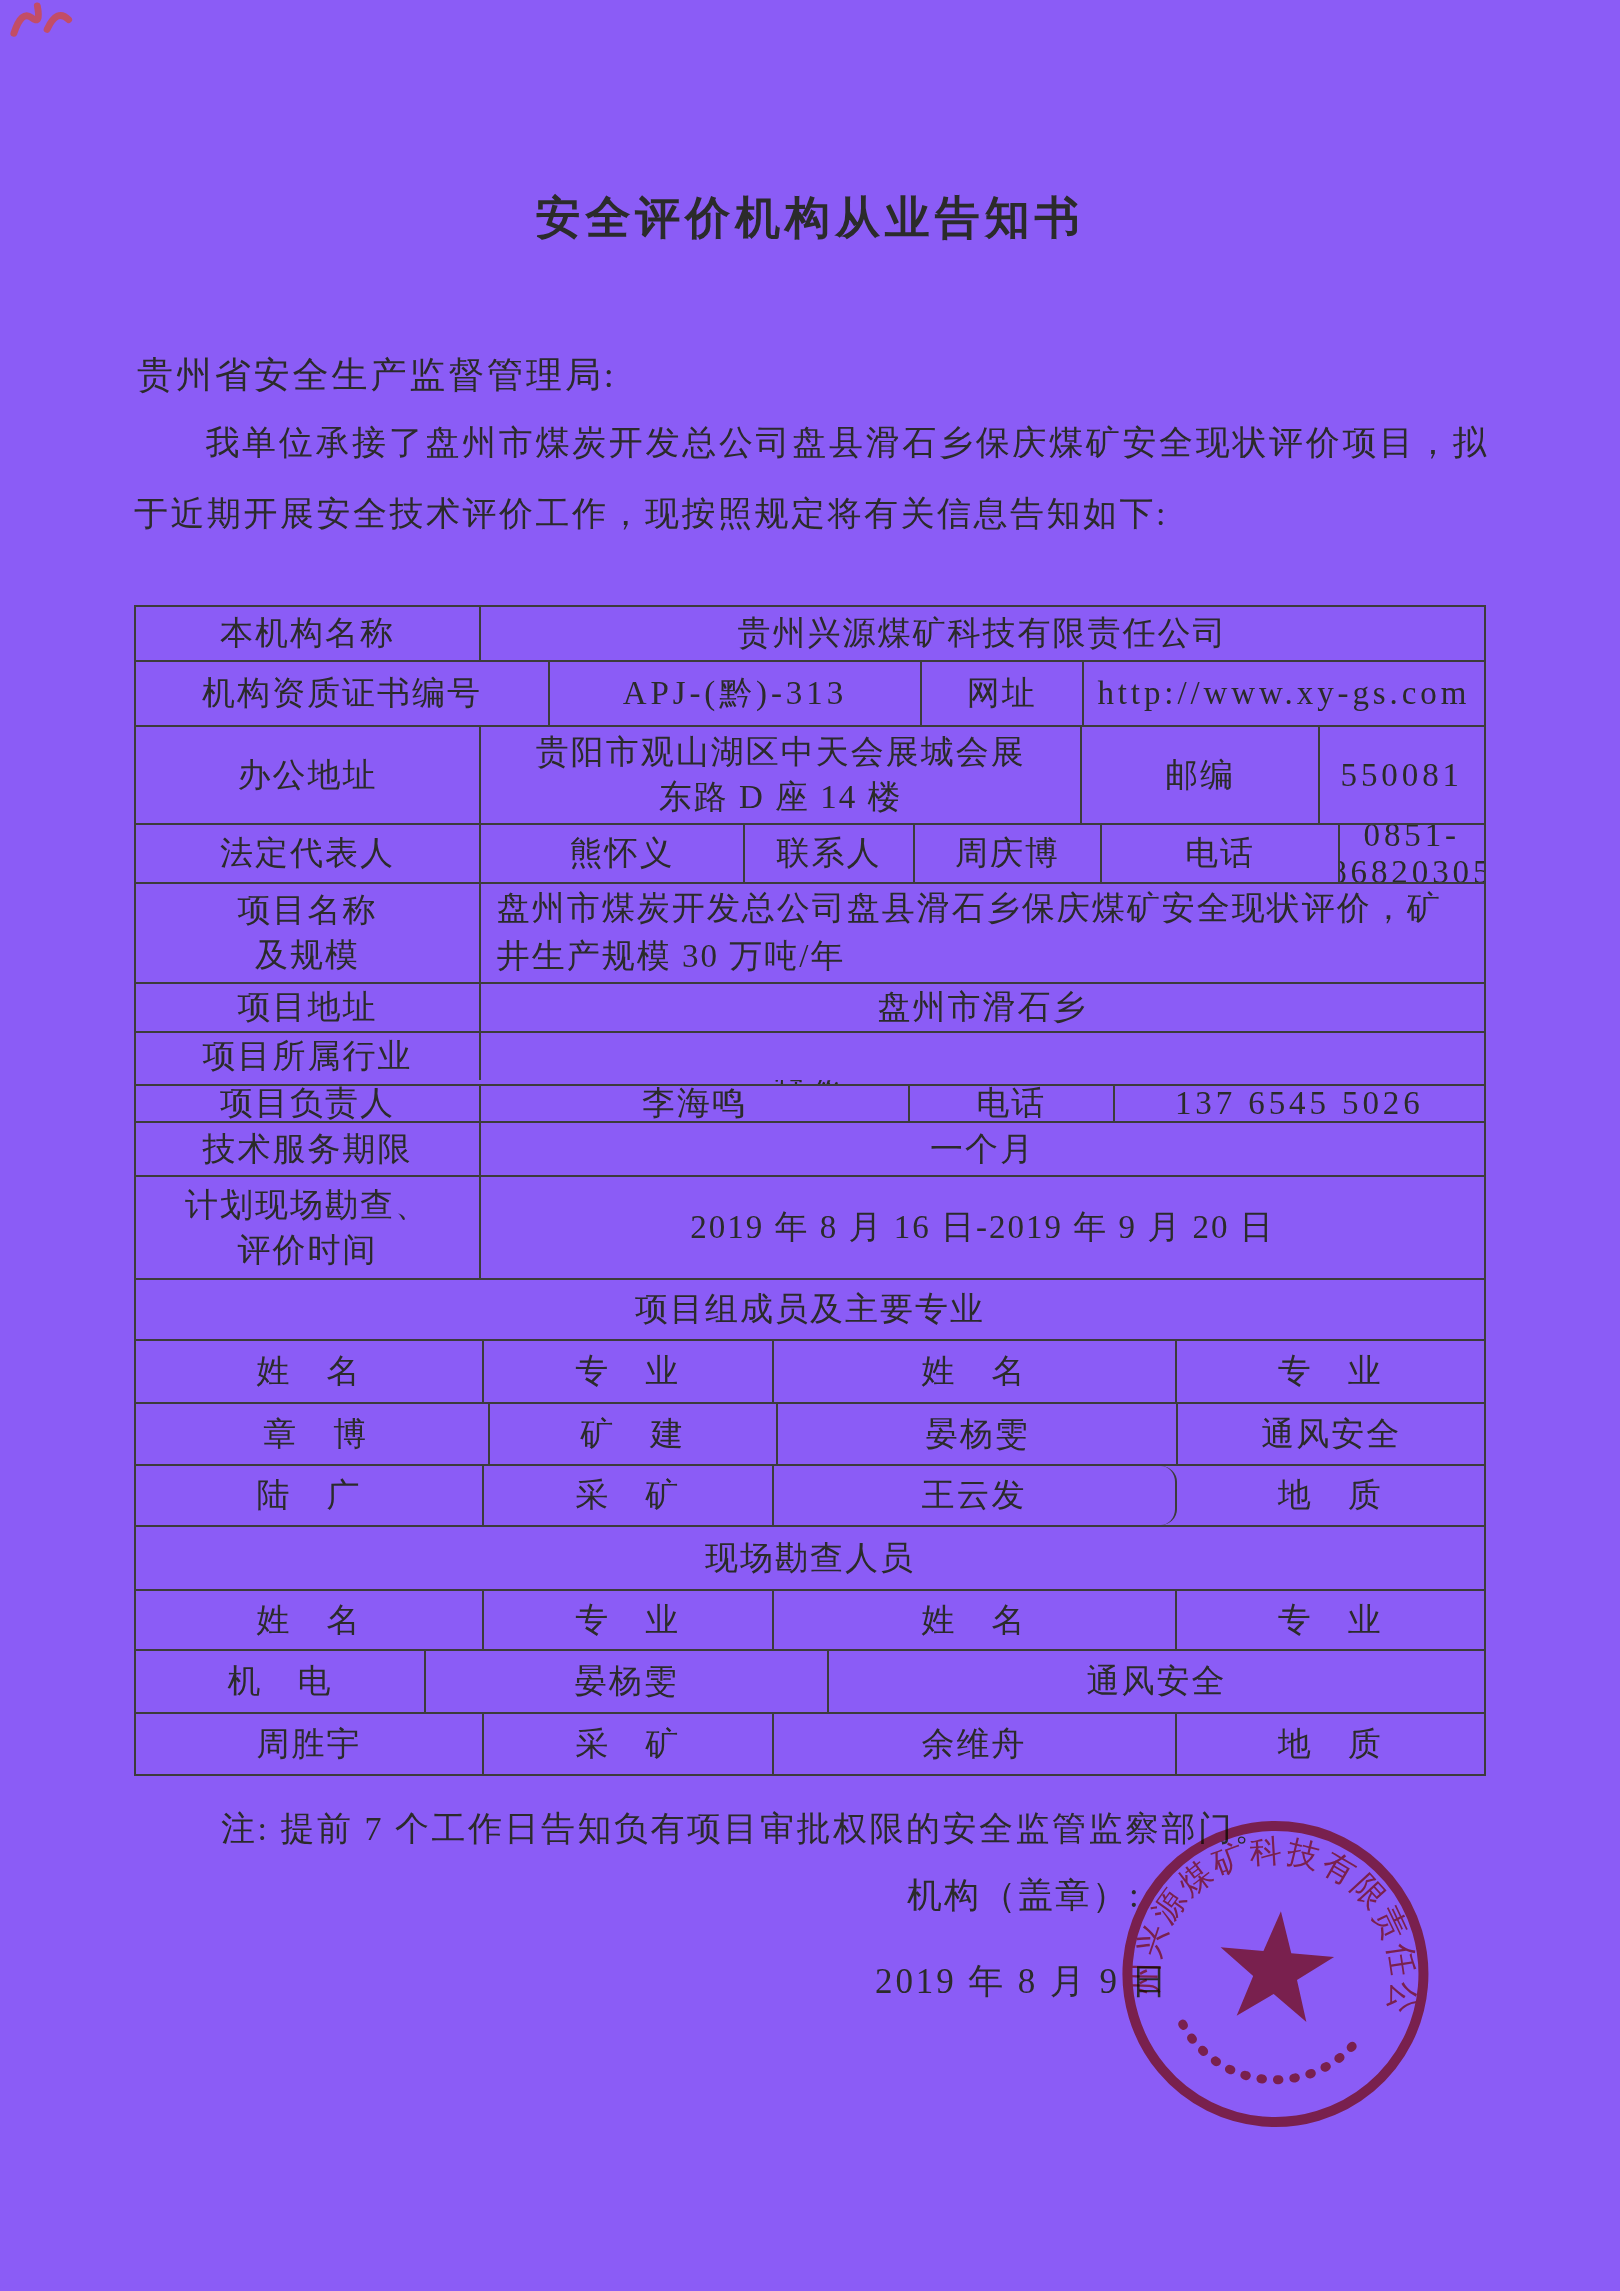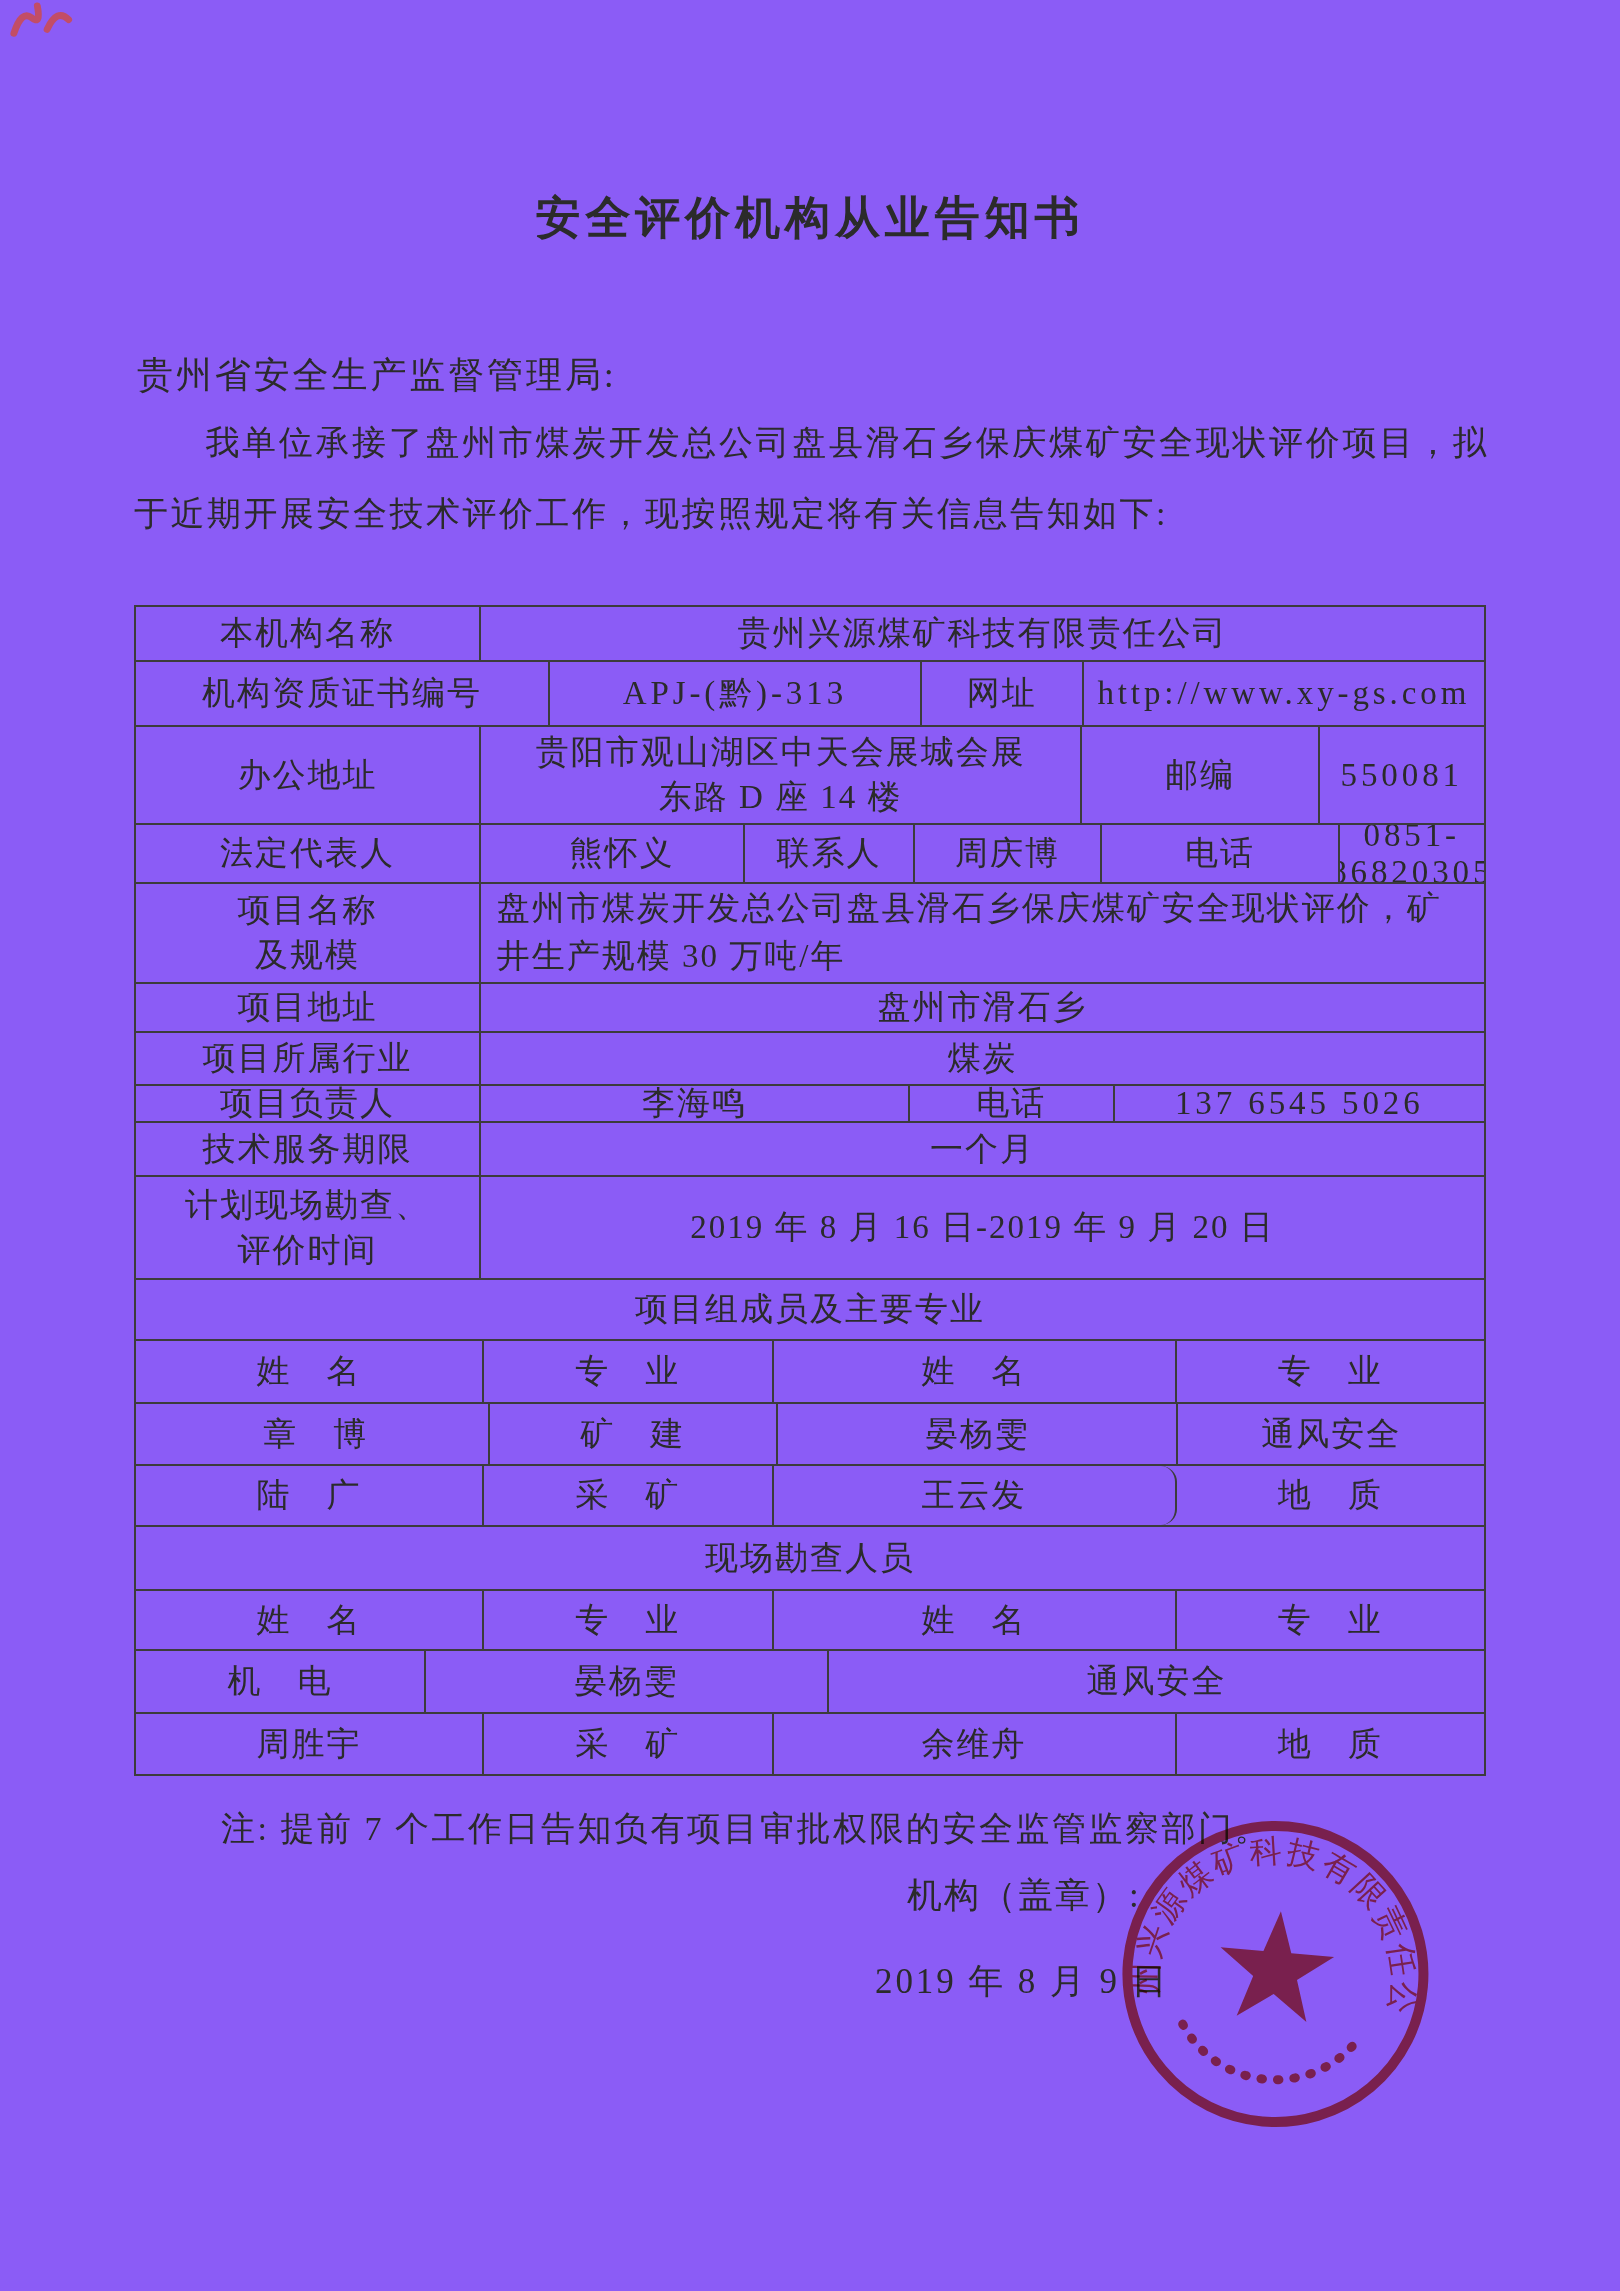--- a/index.html
+++ b/index.html
@@ -115,21 +115,21 @@
       <div class="tcell left">
         <div class="ln" style="line-height:1.45;">盘州市煤炭开发总公司盘县滑石乡保庆煤矿安全现状评价，矿井生产规模 30 万吨/年</div>
       </div>
     </div>
 
     <div class="trow" style="height:49px;">
       <div class="tcell" style="width:25.6%;">项目地址</div>
       <div class="tcell">盘州市滑石乡</div>
     </div>
 
-    <div class="trow" style="height:53px;">
+    <div class="trow" style="height:53px;flex-direction:column;">
       <div class="tcell" style="width:25.6%;">项目所属行业</div>
       <div class="tcell">煤炭</div>
     </div>
 
     <div class="trow" style="height:37px;">
       <div class="tcell" style="width:25.6%;">项目负责人</div>
       <div class="tcell" style="width:31.8%;">李海鸣</div>
       <div class="tcell" style="width:15.2%;">电话</div>
       <div class="tcell mono">137 6545 5026</div>
     </div>

